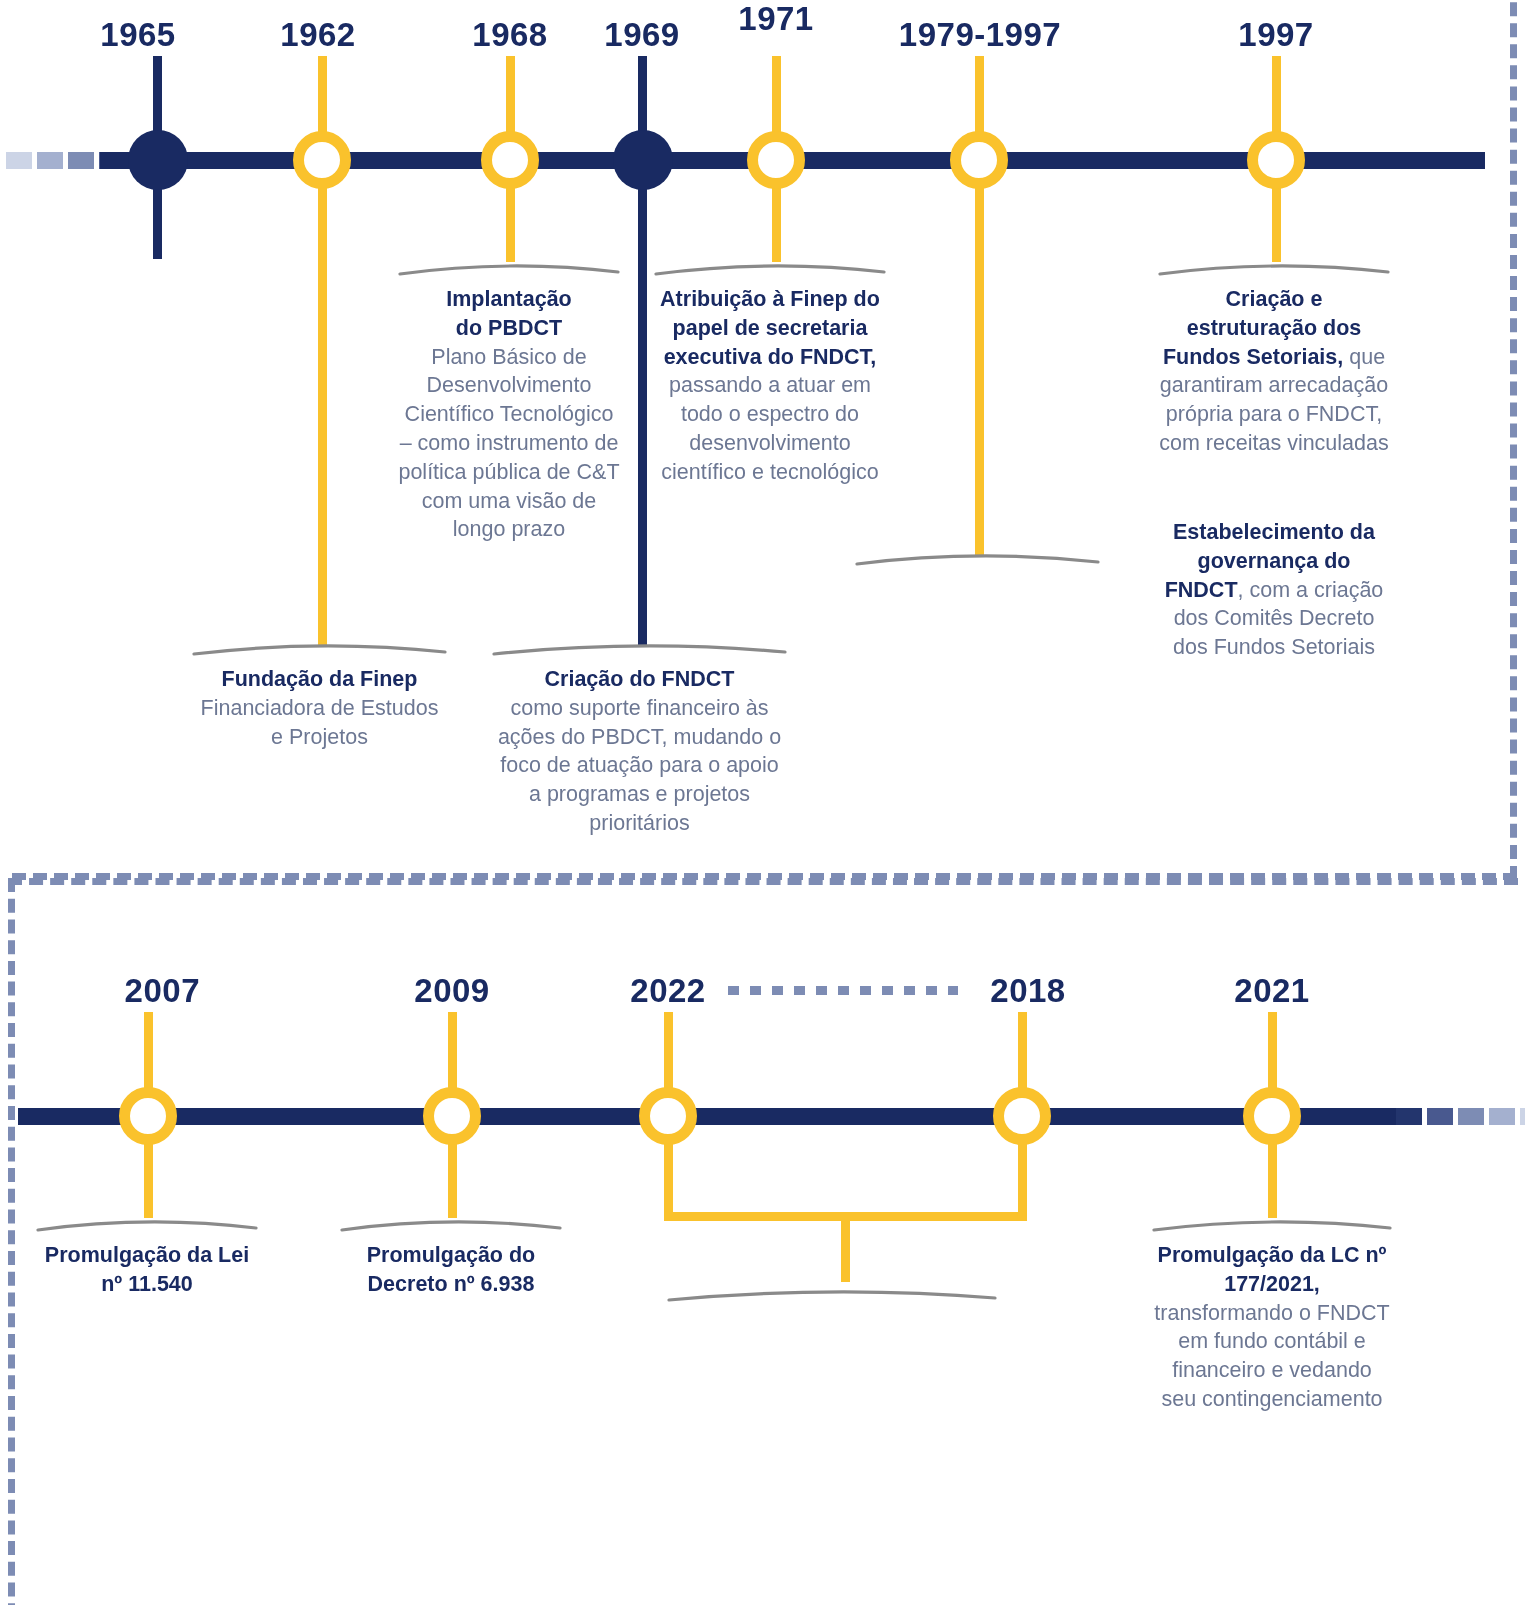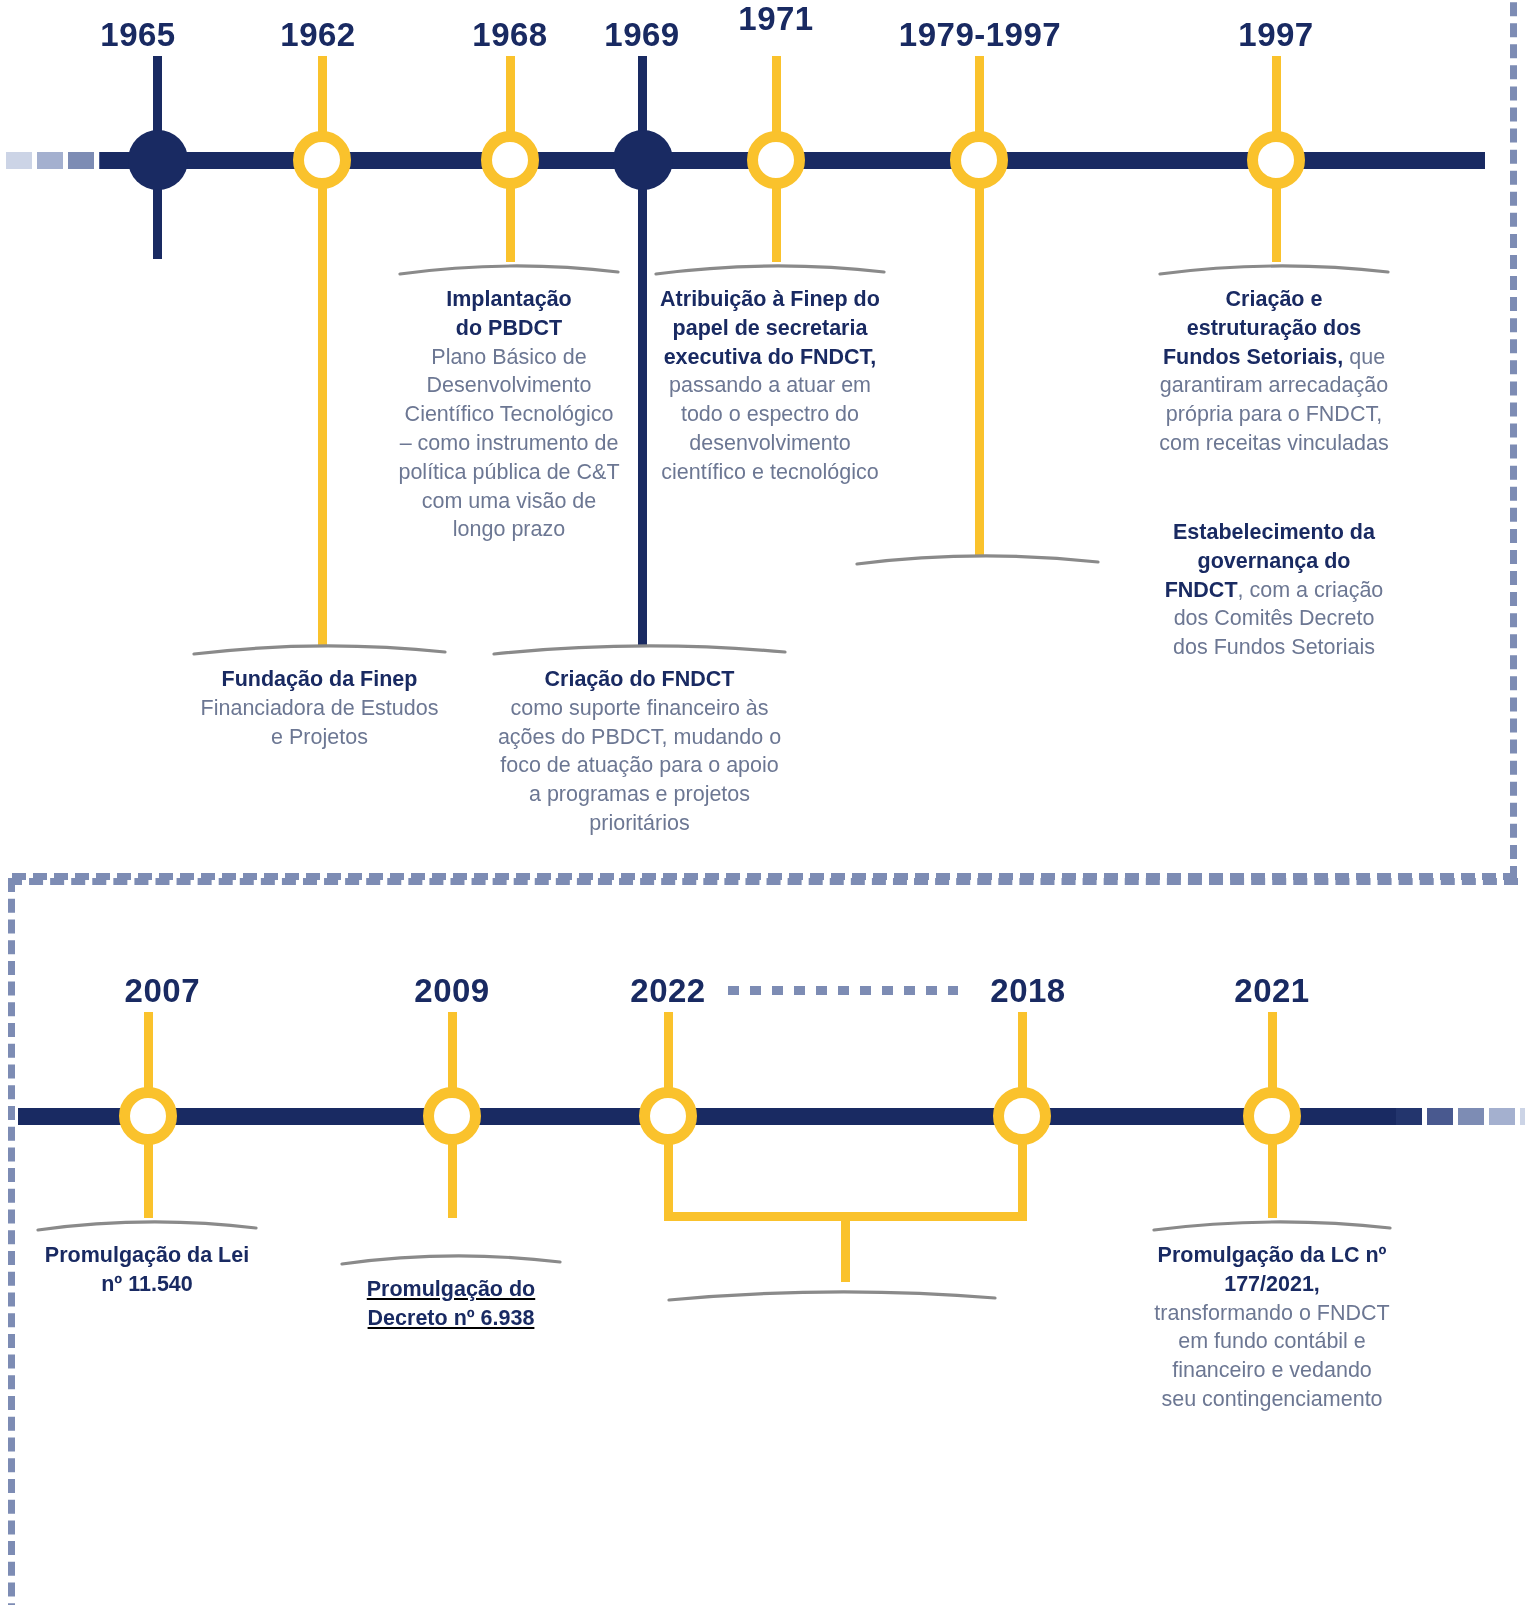--- a/index.html
+++ b/index.html
@@ -243,21 +243,21 @@
     <div class="txt">
       <span class="hd">Promulgação da Lei nº 11.540</span>
     </div>
   </div>
 
   <div class="year" style="left:392px; top:972px; width:120px;">2009</div>
   <div class="stem yellow" style="left:448px; top:1012px; height:82px;"></div>
   <div class="stem yellow" style="left:448px; top:1138px; height:80px;"></div>
   <div class="node ring" style="left:423px; top:1087px;"></div>
 
-  <div class="cap" style="left:340px; top:1248px; width:222px;text-decoration:underline;">
+  <div class="cap" style="left:340px; top:1214px; width:222px;">
     <svg class="arc" viewBox="0 0 222 18" preserveAspectRatio="none">
       <path d="M2,16 Q111,1 220,14" fill="none" stroke="#8a8a8a" stroke-width="3.2" stroke-linecap="round"></path>
     </svg>
     <div class="txt">
       <span class="hd">Promulgação do Decreto nº 6.938</span>
     </div>
   </div>
 
   <div class="year" style="left:608px; top:972px; width:120px;">2022</div>
   <div class="stem yellow" style="left:664px; top:1012px; height:82px;"></div>

